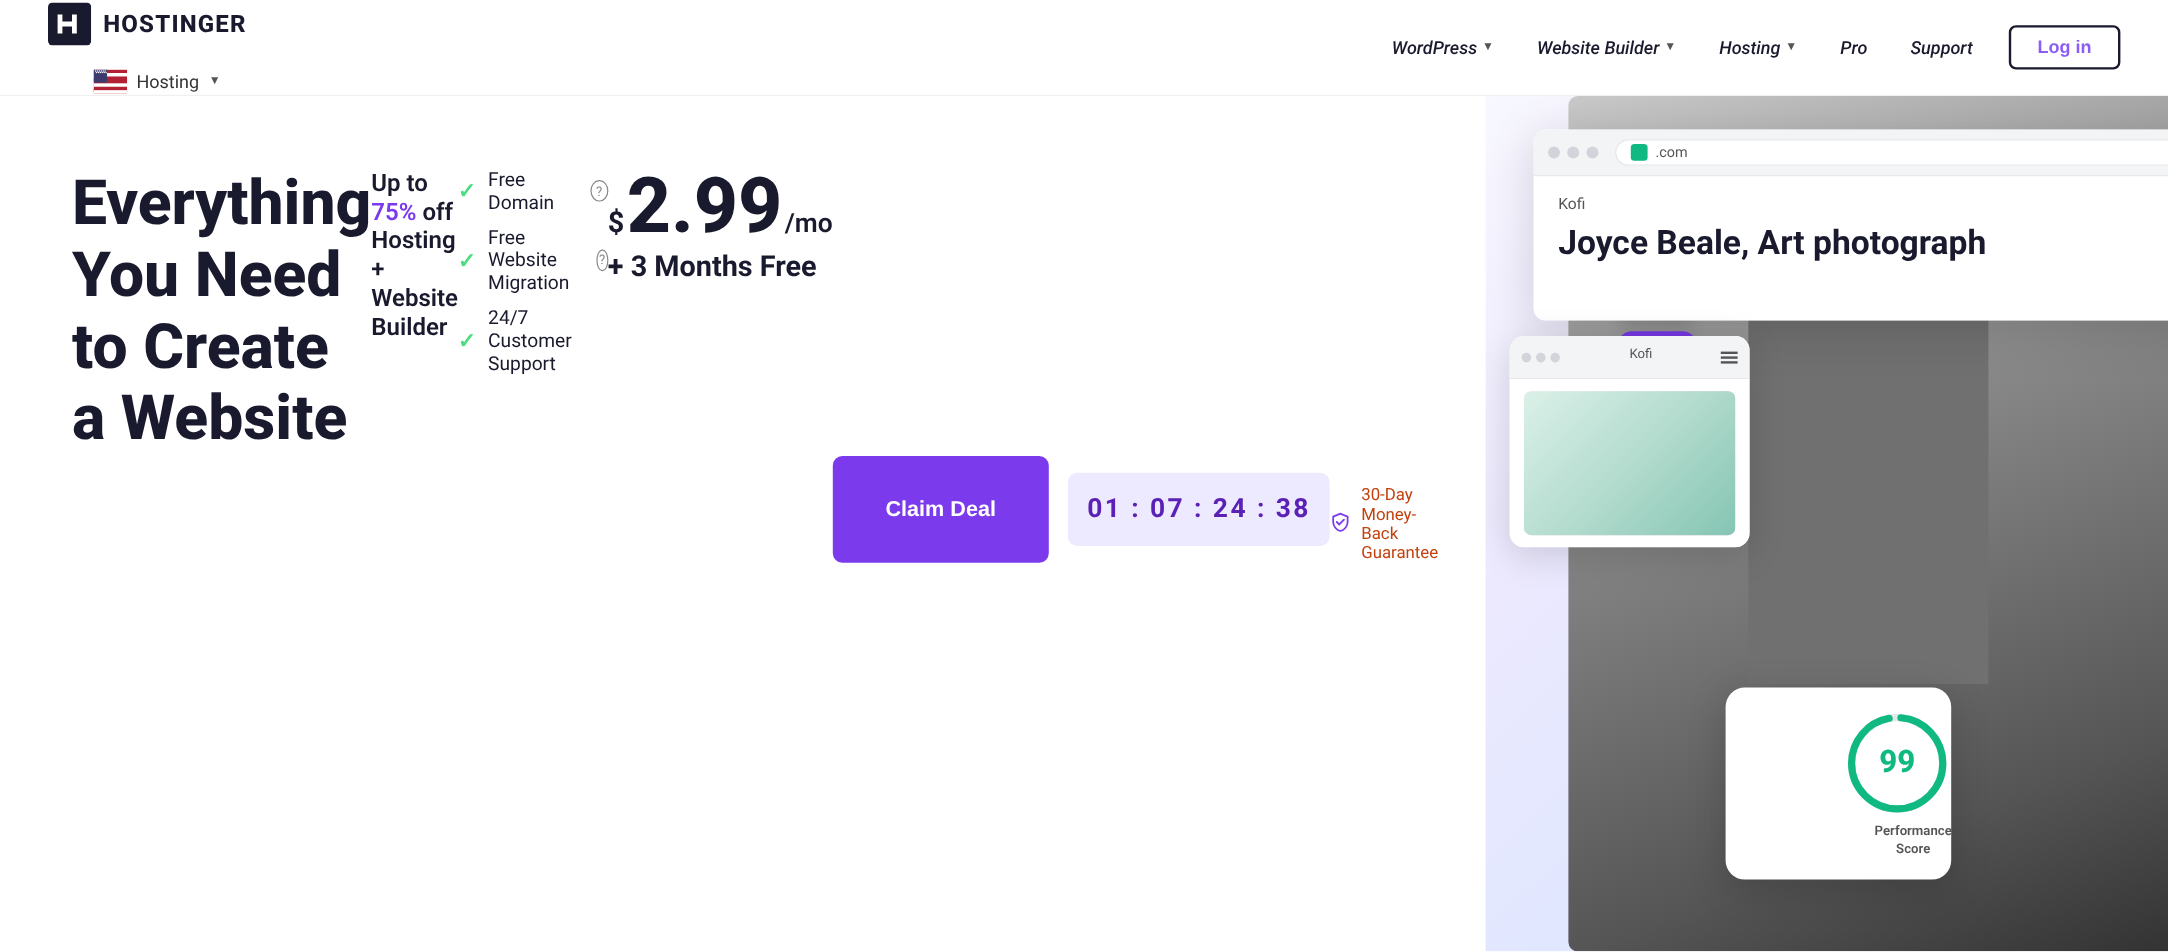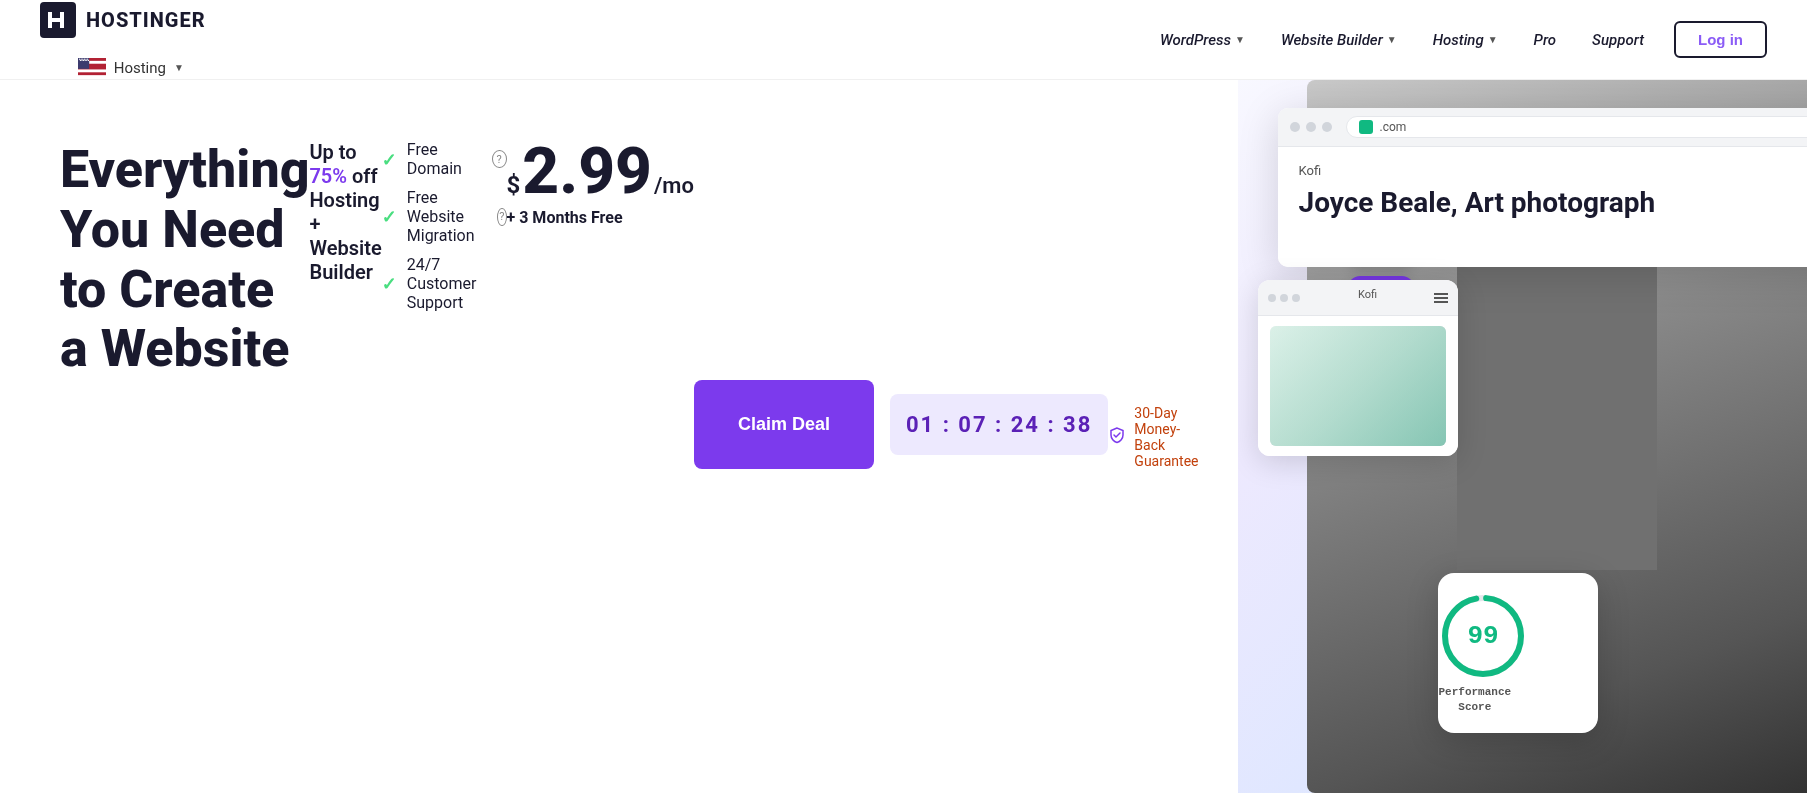--- a/index.html
+++ b/index.html
@@ -176,21 +176,21 @@
       font-weight: 800;
       color: #1a1a2e;
       line-height: 1;
     }
     .price-mo {
       font-size: 22px;
       font-weight: 600;
       color: #1a1a2e;
     }
     .price-bonus {
-      font-size: 16px;
+      font-size: 24px;
       font-weight: 700;
       color: #1a1a2e;
     }
 
     .cta-row {
       display: flex;
       align-items: center;
       gap: 16px;
       margin-bottom: 24px;
     }
@@ -378,31 +378,30 @@
       font-size: 28px;
     }
     .cms-wp { background: #1e1e1e; }
     .cms-woo { background: #7c3aed; color: #fff; }
 
     
     .perf-badge {
       position: absolute;
       bottom: 60px;
       left: 200px;
-      width: 160px;
+      width: 188px;
       height: 160px;
       background: #fff;
       border-radius: 16px;
       box-shadow: 0 8px 32px rgba(0,0,0,0.18);
       display: flex;
       flex-direction: column;
-      align-items: flex-start;
+      align-items: flex-end;
       justify-content: center;
       z-index: 5;
-      font-family: Liberation Mono, monospace;
     }
     .perf-circle {
       position: relative;
       width: 90px;
       height: 90px;
       margin-bottom: 4px;
     }
     .perf-label {
       font-size: 11px;
       color: #555;

